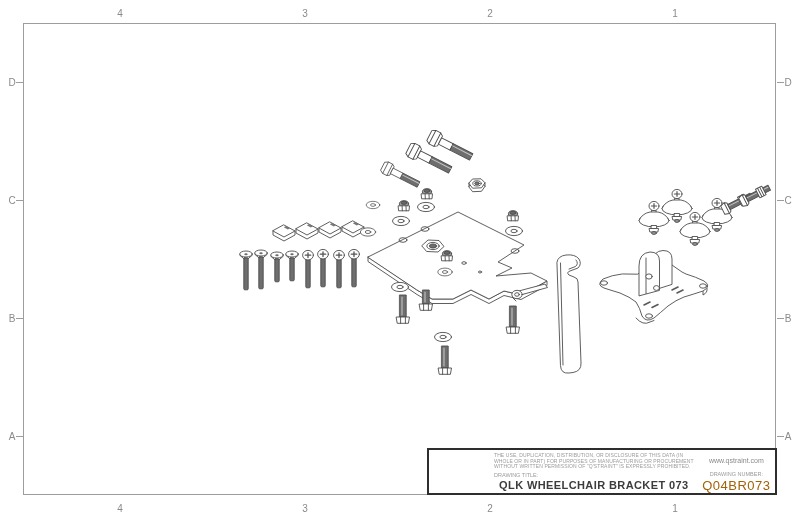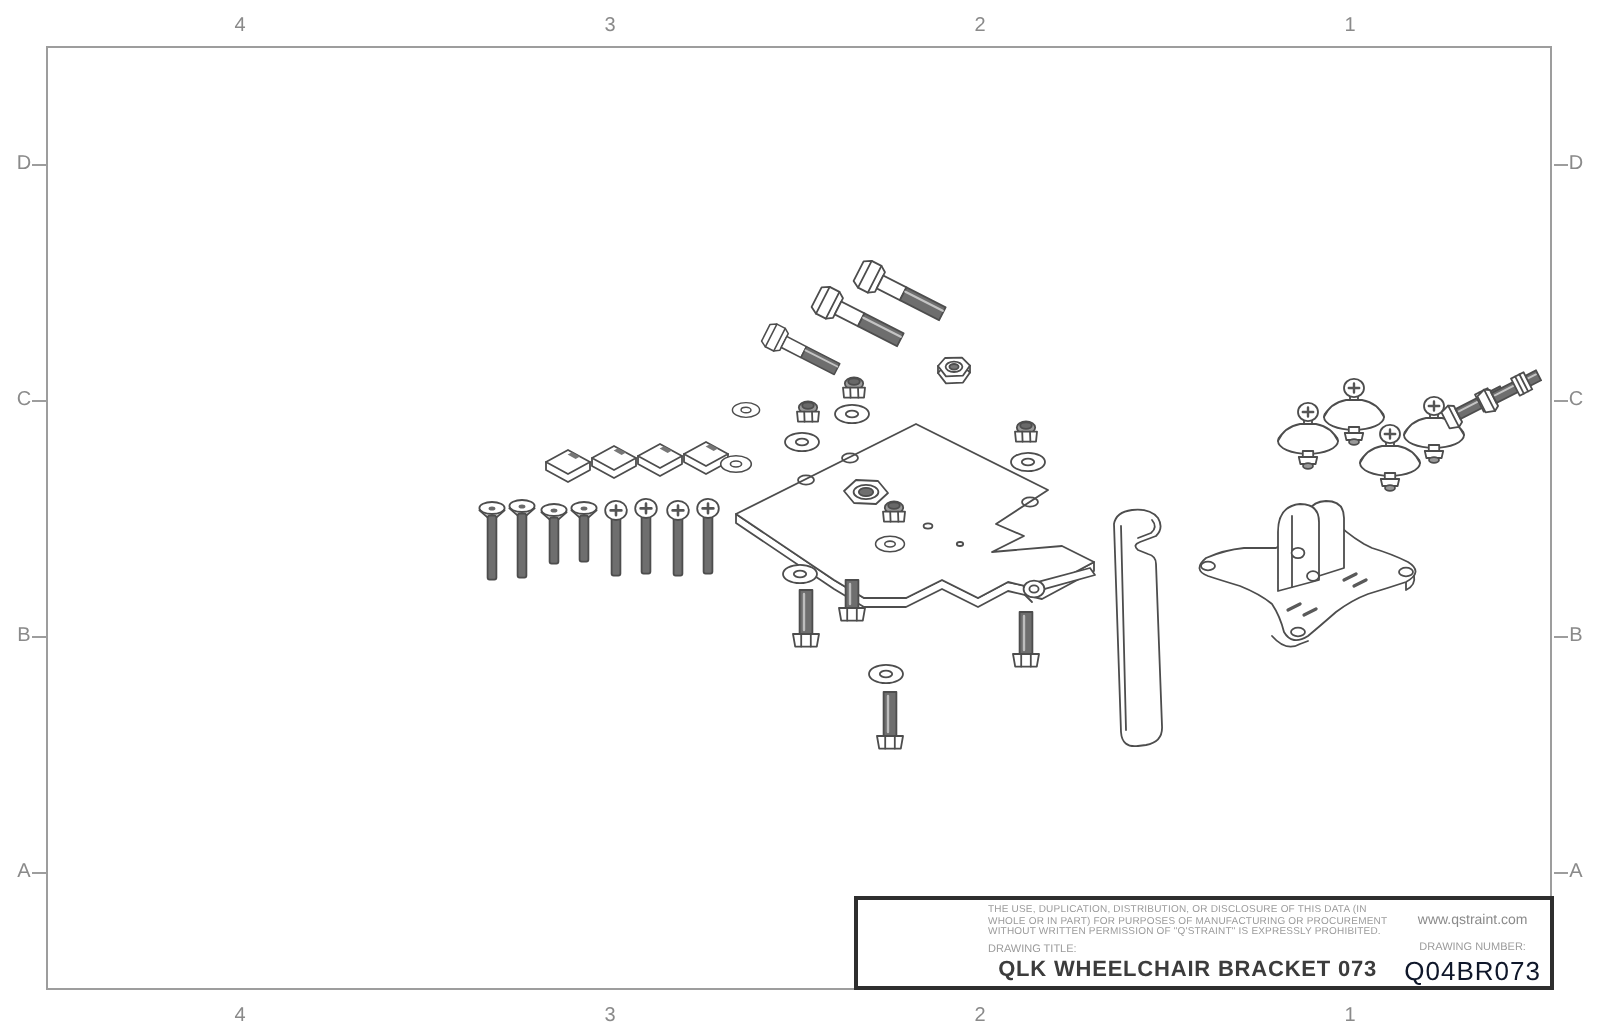--- a/index.html
+++ b/index.html
@@ -15,21 +15,21 @@
                border:2px solid #2e2e2e;box-sizing:border-box;background:#fff;
                display:flex;padding-left:44px;}
   .tb-left{flex:1;padding:3px 4px 0 21px;box-sizing:border-box;}
   .legal{font-size:5px;line-height:5.6px;color:#9b9b9b;letter-spacing:.1px;white-space:nowrap;}
   .tb-label{display:block;font-size:5.5px;color:#9b9b9b;margin-top:2px;}
   .tb-title{font-size:11px;font-weight:bold;color:#3c3c3c;letter-spacing:.4px;
             text-align:center;margin-top:1px;white-space:nowrap;}
   .tb-right{width:116px;text-align:center;padding-top:7px;box-sizing:border-box;}
   .tb-site{font-size:7px;color:#8a8a8a;}
   .tb-numlabel{display:block;font-size:5.5px;color:#9b9b9b;margin-top:7px;}
-  .tb-number{font-size:13px;color:#0f172a;letter-spacing:.5px;margin-top:1px;}
+  .tb-number{font-size:13px;color:#a16207;letter-spacing:.5px;margin-top:1px;}
 </style>
 </head>
 <body>
 
 <div class="sheet">
 
   <span class="zone" style="left:120px;top:13px">4</span>
   <span class="zone" style="left:305px;top:13px">3</span>
   <span class="zone" style="left:490px;top:13px">2</span>
   <span class="zone" style="left:675px;top:13px">1</span>

